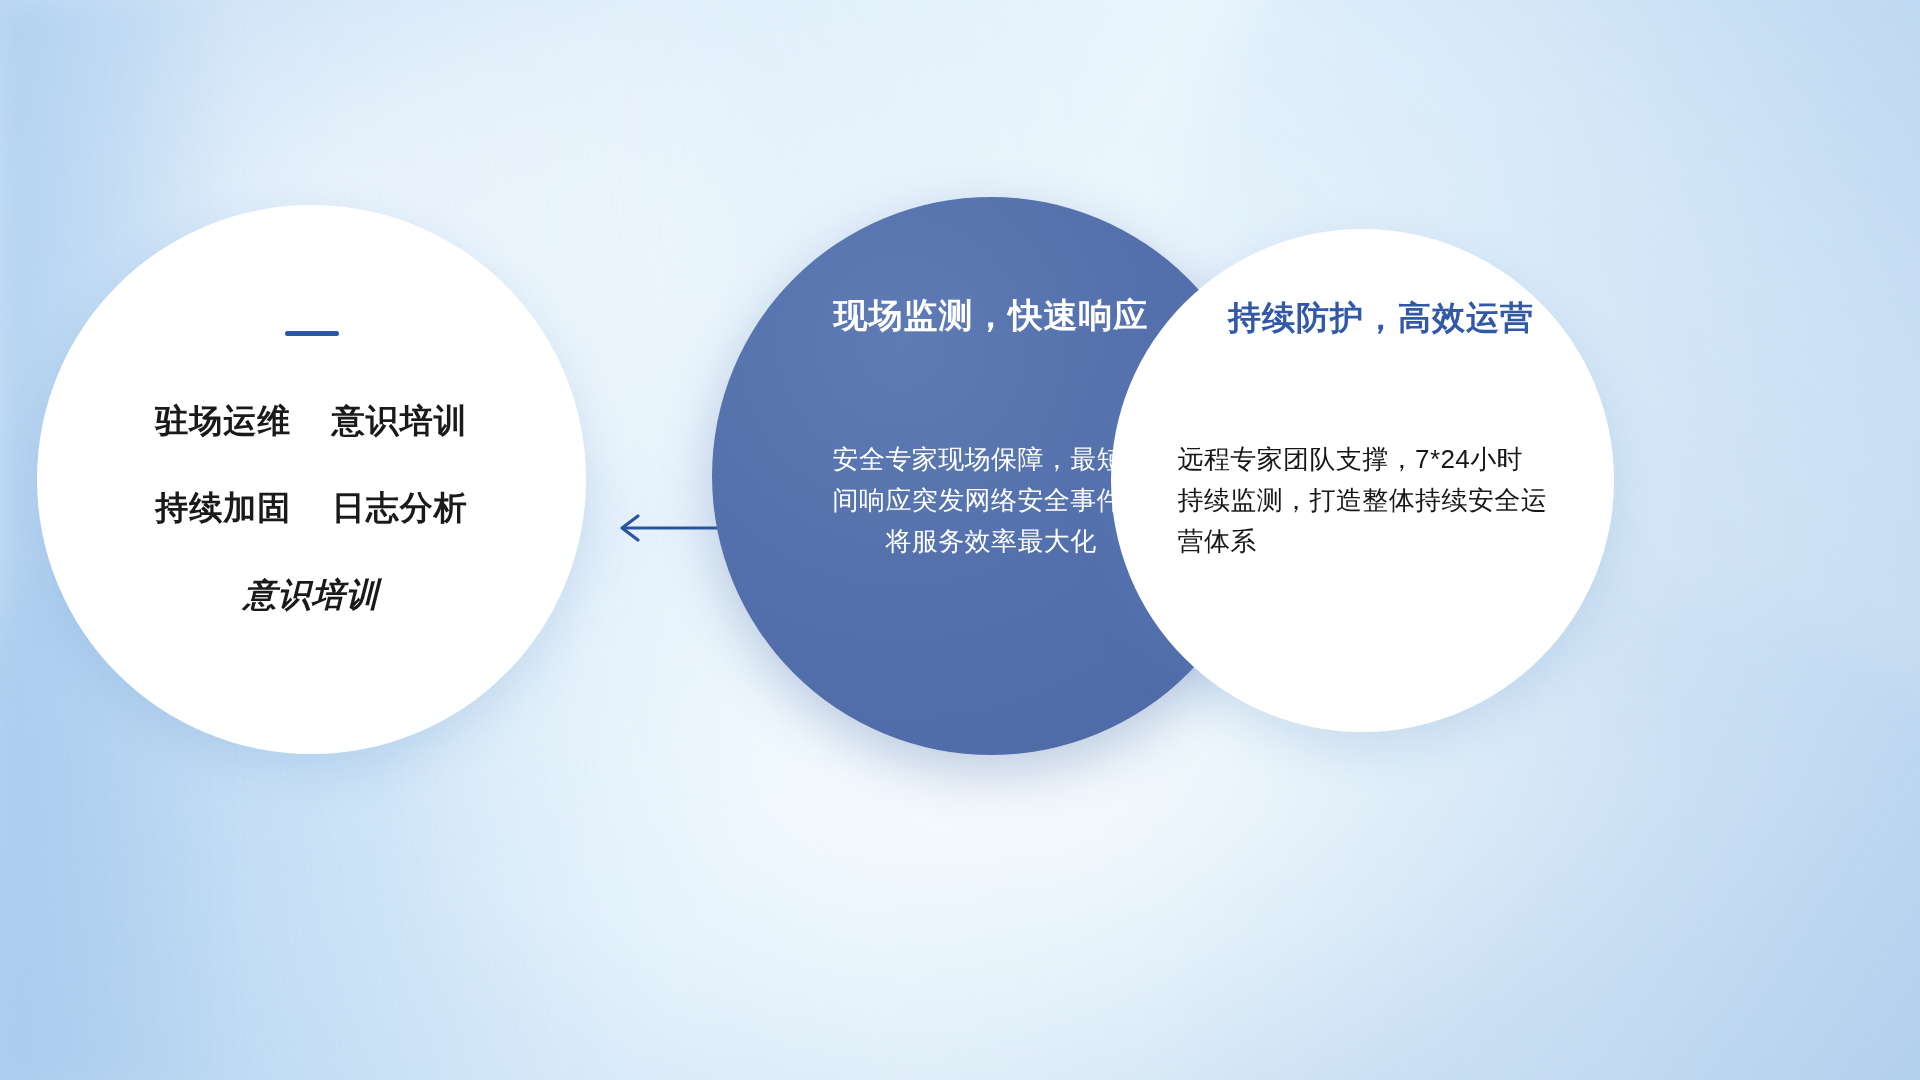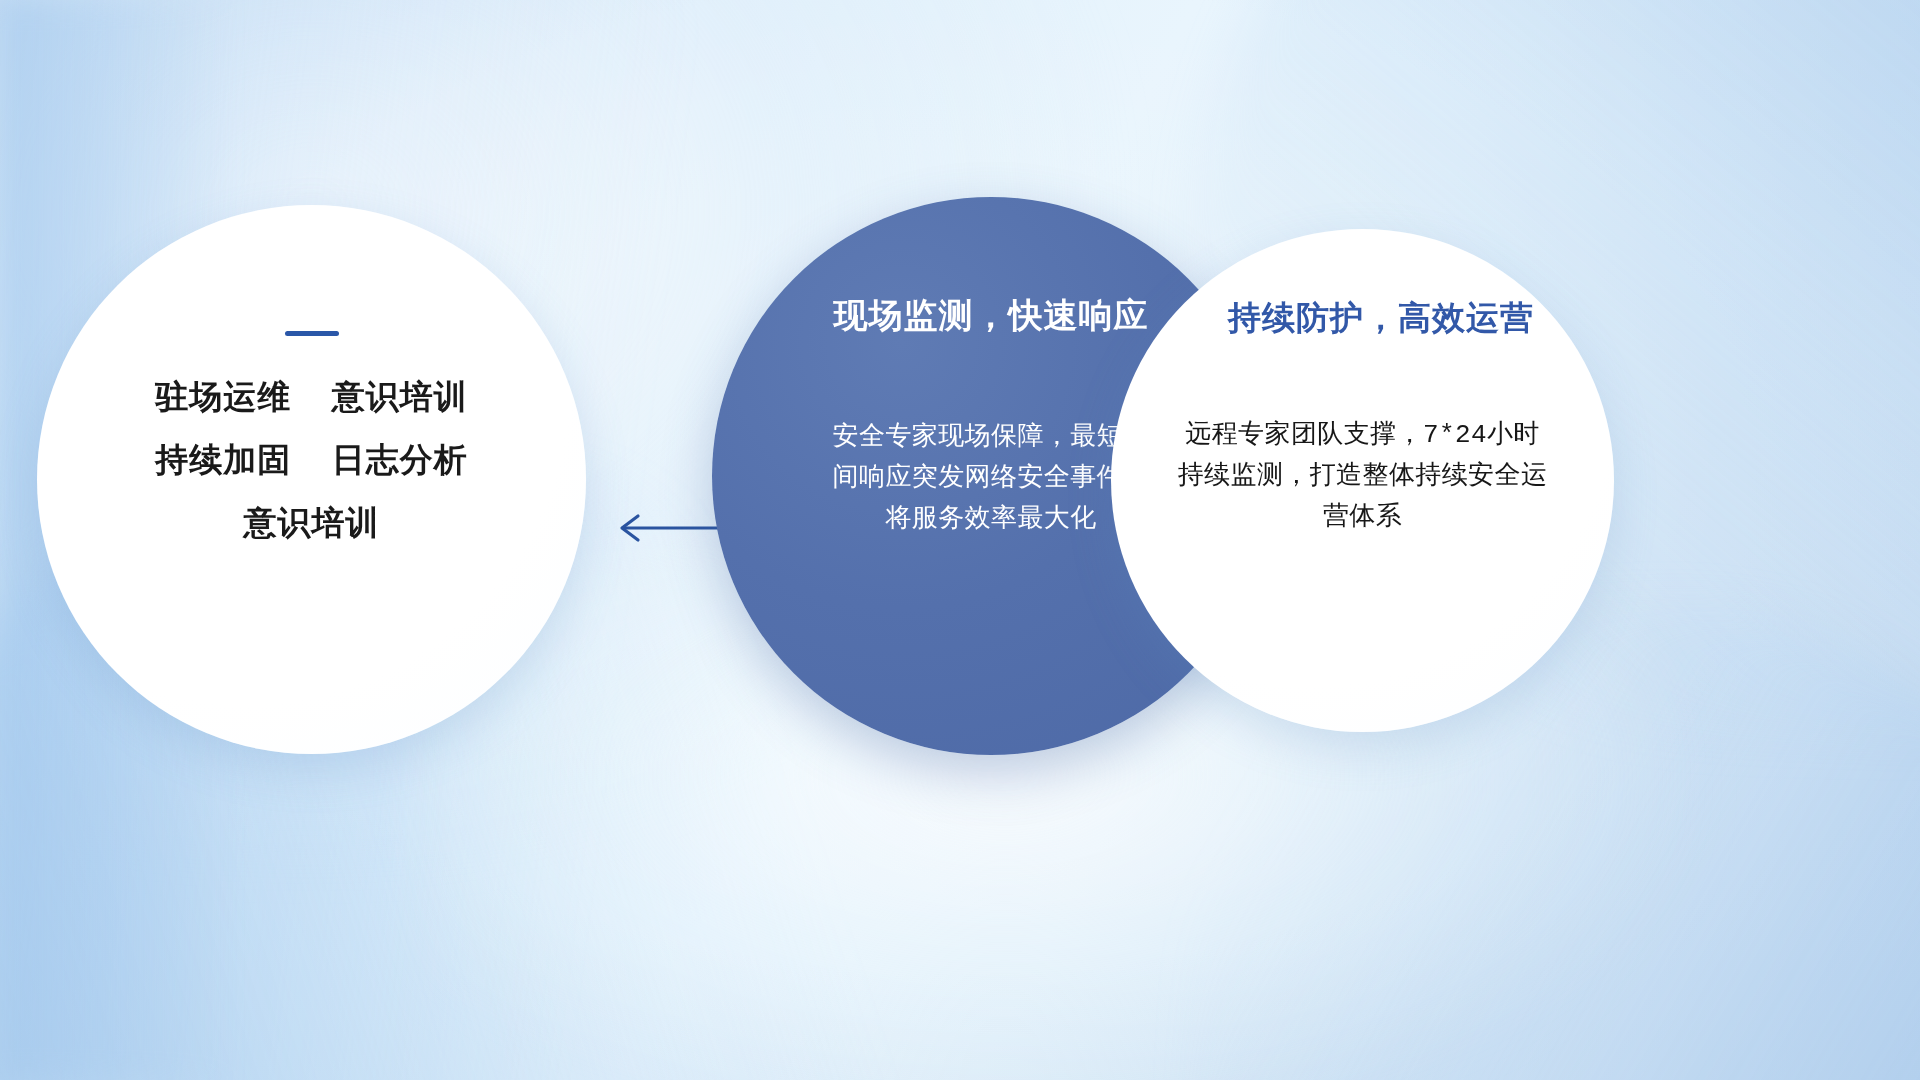--- a/index.html
+++ b/index.html
@@ -112,20 +112,21 @@
   }
 
   
   .circle {
     position:absolute;
     border-radius:50%;
     display:flex;
     flex-direction:column;
     align-items:center;
     justify-content:flex-start;
+    gap:24px;
   }
 
   
   #circle-left {
     left:37px; top:205px;
     width:549px; height:549px;
     background:radial-gradient(circle at 38% 32%, #ffffff 0%, #ffffff 64%, #fbfdff 100%);
     box-shadow:0 16px 46px rgba(96,142,196,.20);
     padding-top:126px;
   }
@@ -138,21 +139,21 @@
   .left-line {
     font-size:33px;
     font-weight:700;
     color:#1a1a1a;
     letter-spacing:1px;
     line-height:1.0;
     margin-bottom:30px;
     white-space:pre;
     text-align:center;
   }
-  .left-line:last-child { margin-bottom:7px; }
+  .left-line:last-child { margin-bottom:7px;font-style:italic; }
 
   
   #circle-mid {
     left:712px; top:197px;
     width:558px; height:558px;
     background:radial-gradient(circle at 34% 26%, #5f7bb4 0%, #5470ac 48%, #4d69a6 100%);
     box-shadow:0 18px 52px rgba(63,96,158,.30);
     padding-top:96px;
     z-index:3;
   }
@@ -191,23 +192,21 @@
     white-space:nowrap;
     text-align:center;
     margin-left:37px;
   }
   #right-body {
     margin-top:74px;
     width:370px;
     font-size:26px;
     line-height:1.58;
     color:#171717;
-    text-align:center;
     letter-spacing:.4px;
-    font-family:Liberation Mono, monospace;
   }
 </style>
 </head>
 <body>
 
 <div id="bg">
   <div class="bg-base"></div>
   <div class="bg-glow-a"></div>
   <div class="bg-band-1"></div>
   <div class="bg-band-2"></div>

